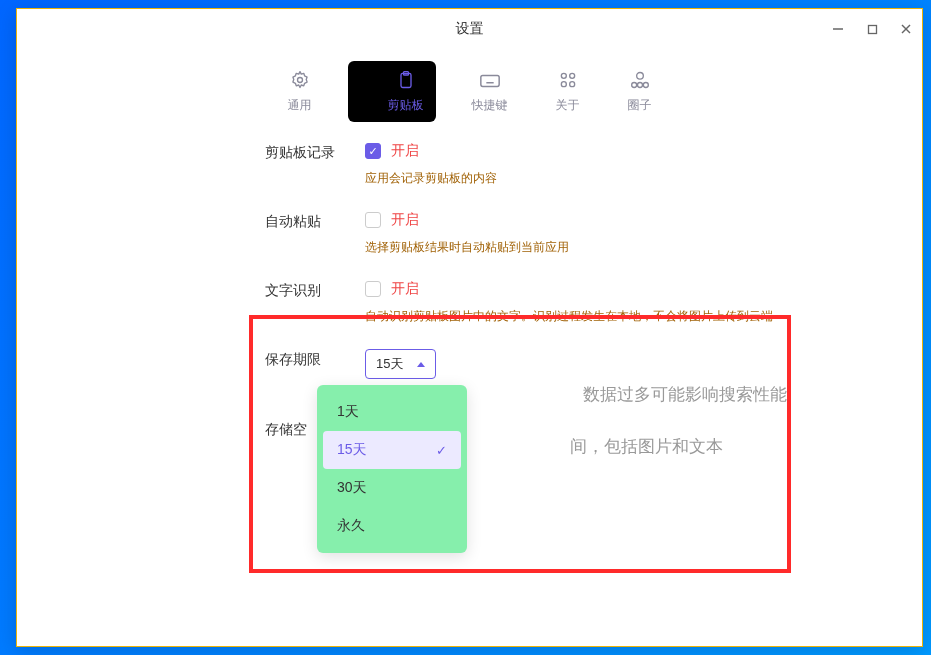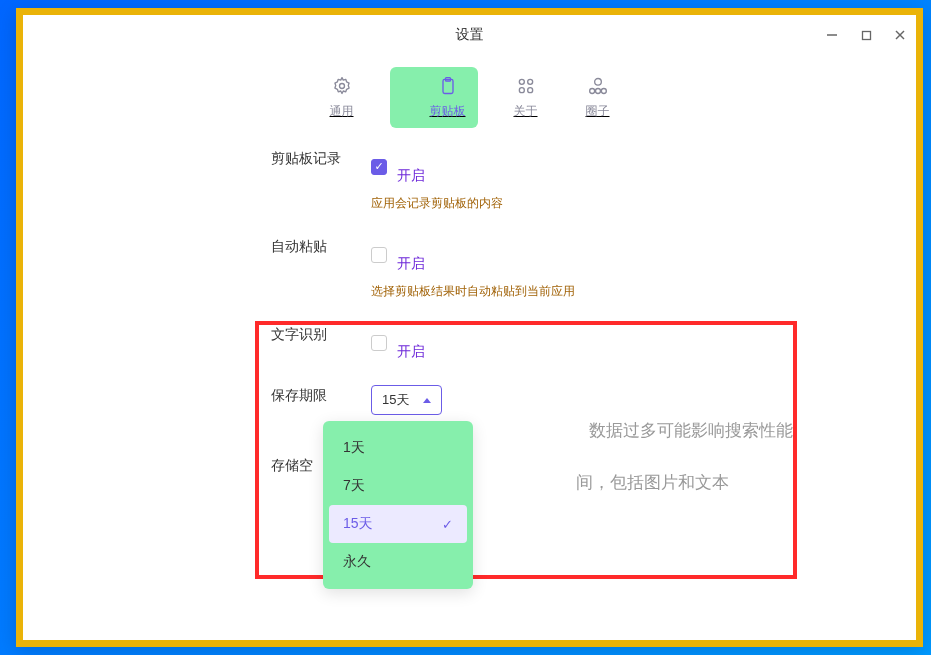--- a/index.html
+++ b/index.html
@@ -11,21 +11,21 @@
       overflow: hidden;
       position: relative;
     }
     .window {
       position: absolute;
       top: 8px;
       left: 16px;
       right: 8px;
       bottom: 8px;
       background: #ffffff;
-      border: 7px solid #eab308;
+      border: 1px solid #eab308;
       box-shadow: 0 4px 20px rgba(0,0,0,0.15);
     }
     .titlebar {
       height: 40px;
       display: flex;
       align-items: center;
       justify-content: center;
       position: relative;
     }
     .title {
@@ -59,24 +59,23 @@
     }
     .tab {
       display: flex;
       flex-direction: column;
       align-items: center;
       gap: 6px;
       padding: 8px 12px;
       cursor: pointer;
       border-radius: 6px;
       min-width: 48px;
-      text-decoration: underline;
     }
     .tab.active {
-      background: #86efac;
+      background: #000000;
       padding-left: 40px;
     }
     .tab.active .tab-label { color: #6b5ce7; }
     .tab.active .tab-icon { color: #6b5ce7; }
     .tab-icon {
       width: 22px;
       height: 22px;
       display: flex;
       align-items: center;
       justify-content: center;
@@ -125,22 +124,21 @@
       border-color: #6b5ce7;
     }
     .checkbox.checked::after {
       content: '✓';
       color: white;
       font-size: 11px;
       line-height: 1;
     }
     .checkbox-label {
       font-size: 14px;
-      color: #6d28d9;
-      margin-top: 19px;
+      color: #ef4444;
     }
     .hint {
       font-size: 12px;
       color: #a16207;
       margin-top: 10px;
     }
     .select-box {
       border: 1.5px solid #6b5ce7;
       border-radius: 4px;
       padding: 5px 10px;
@@ -241,20 +239,33 @@
       <span class="tab-icon">
         <svg width="20" height="20" viewBox="0 0 24 24" fill="none" stroke="currentColor" stroke-width="1.6">
             <rect x="6" y="4" width="12" height="17" rx="2"></rect>
             <rect x="9" y="2" width="6" height="4" rx="1"></rect>
           </svg>
       </span>
       <span class="tab-label">剪贴板</span>
     </div>
     <div class="tab">
       <span class="tab-icon">
+        <svg width="22" height="20" viewBox="0 0 24 20" fill="none" stroke="currentColor" stroke-width="1.6">
+            <rect x="2" y="5" width="20" height="12" rx="2"></rect>
+            <line x1="6" y1="9" x2="6" y2="9"></line>
+            <line x1="10" y1="9" x2="10" y2="9"></line>
+            <line x1="14" y1="9" x2="14" y2="9"></line>
+            <line x1="18" y1="9" x2="18" y2="9"></line>
+            <line x1="8" y1="13" x2="16" y2="13"></line>
+          </svg>
+      </span>
+      <span class="tab-label">快捷键</span>
+    </div>
+    <div class="tab">
+      <span class="tab-icon">
         <svg width="20" height="20" viewBox="0 0 24 24" fill="none" stroke="currentColor" stroke-width="1.6">
             <circle cx="7" cy="7" r="3"></circle>
             <circle cx="17" cy="7" r="3"></circle>
             <circle cx="7" cy="17" r="3"></circle>
             <circle cx="17" cy="17" r="3"></circle>
           </svg>
       </span>
       <span class="tab-label">关于</span>
     </div>
     <div class="tab">
@@ -294,44 +305,45 @@
       </div>
     </div>
 
     <div class="row">
       <div class="row-label">文字识别</div>
       <div class="row-control">
         <div class="checkbox-line">
           <div class="checkbox"></div>
           <span class="checkbox-label">开启</span>
         </div>
+        <div class="hint">自动识别剪贴板图片中的文字。识别过程发生在本地，不会将图片上传到云端</div>
       </div>
     </div>
 
     <div class="row" style="position:relative;justify-content:flex-end;">
       <div class="row-label">保存期限</div>
       <div class="row-control" style="position:relative;">
         <div class="select-box">
           <span>15天</span>
           <span class="select-arrow"></span>
         </div>
         <div class="partial-hint" style="left:218px; top:34px;">数据过多可能影响搜索性能</div>
 
         <div class="dropdown" style="left:-48px; top:36px;">
           <div class="dropdown-item">
               <span>1天</span>
             </div>
-          <div class="dropdown-item">
-              <span>7天</span>
-            </div>
           <div class="dropdown-item selected">
               <span>15天</span>
               <span class="check-mark">✓</span>
             </div>
           <div class="dropdown-item">
+              <span>30天</span>
+            </div>
+          <div class="dropdown-item">
               <span>永久</span>
             </div>
         </div>
       </div>
     </div>
 
     <div class="row" style="margin-top:40px;">
       <div class="row-label">存储空</div>
       <div class="row-control" style="position:relative;">
         <div class="partial-hint" style="left:205px; top:16px;">间，包括图片和文本</div>

